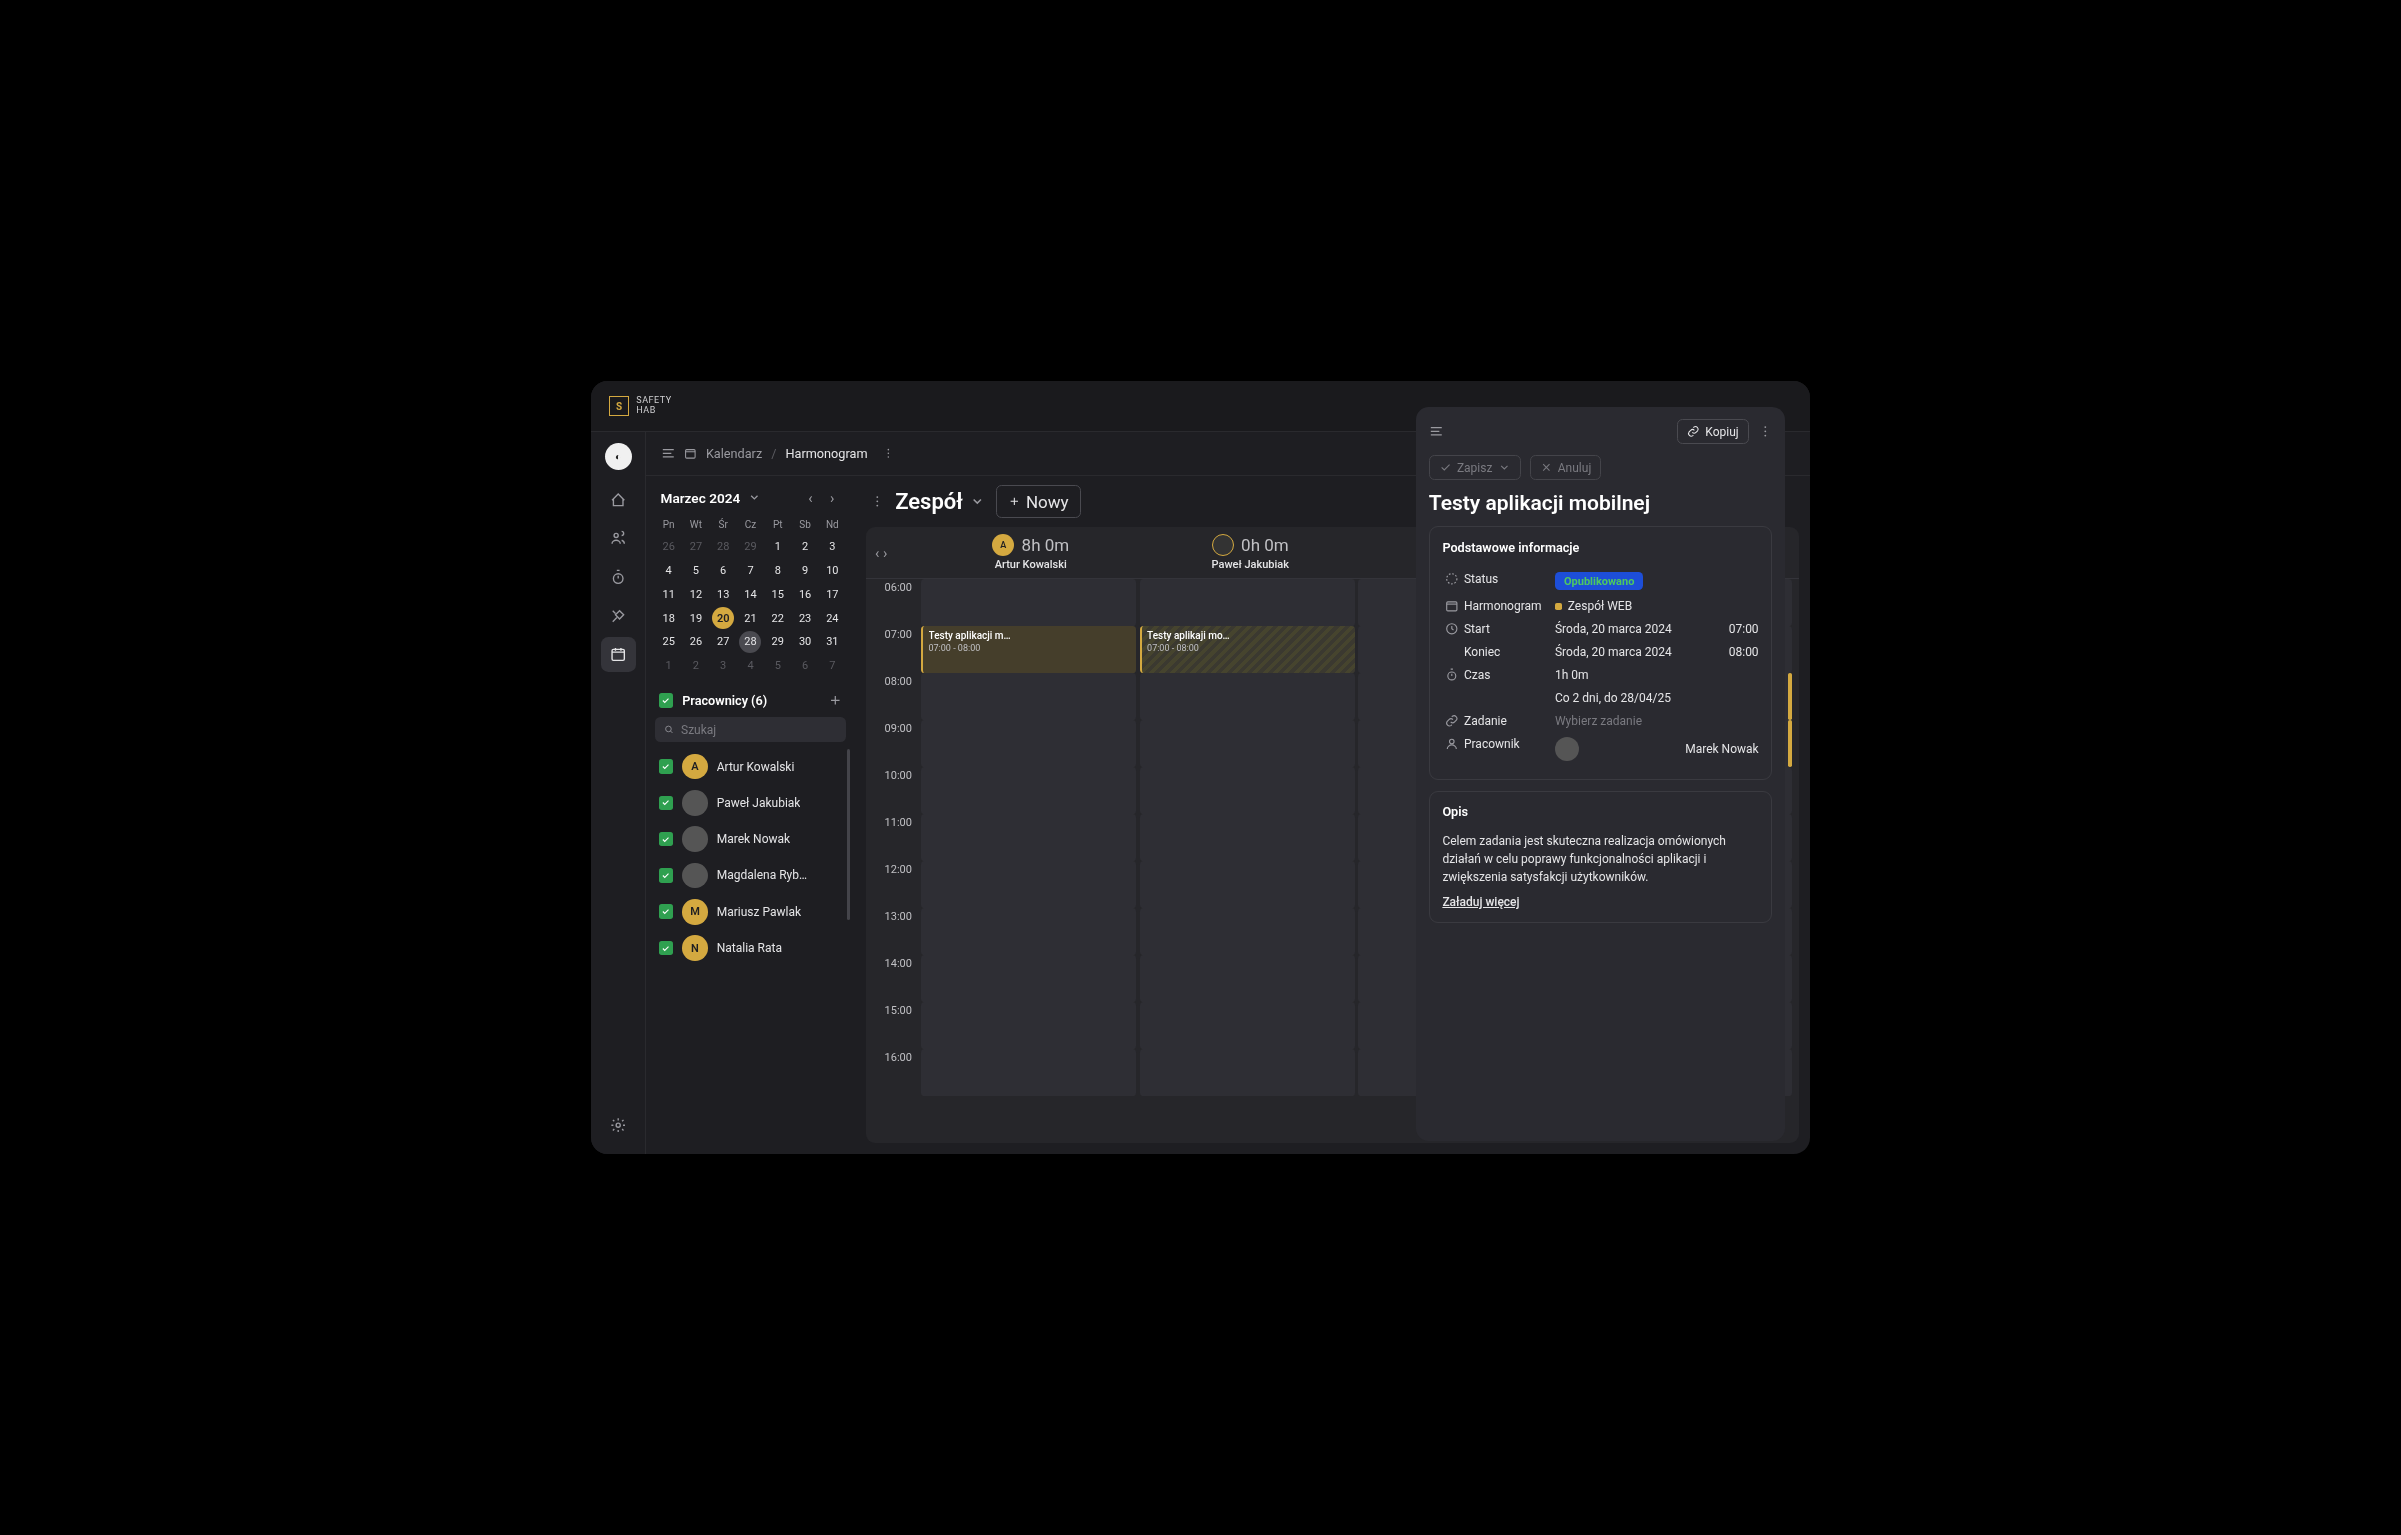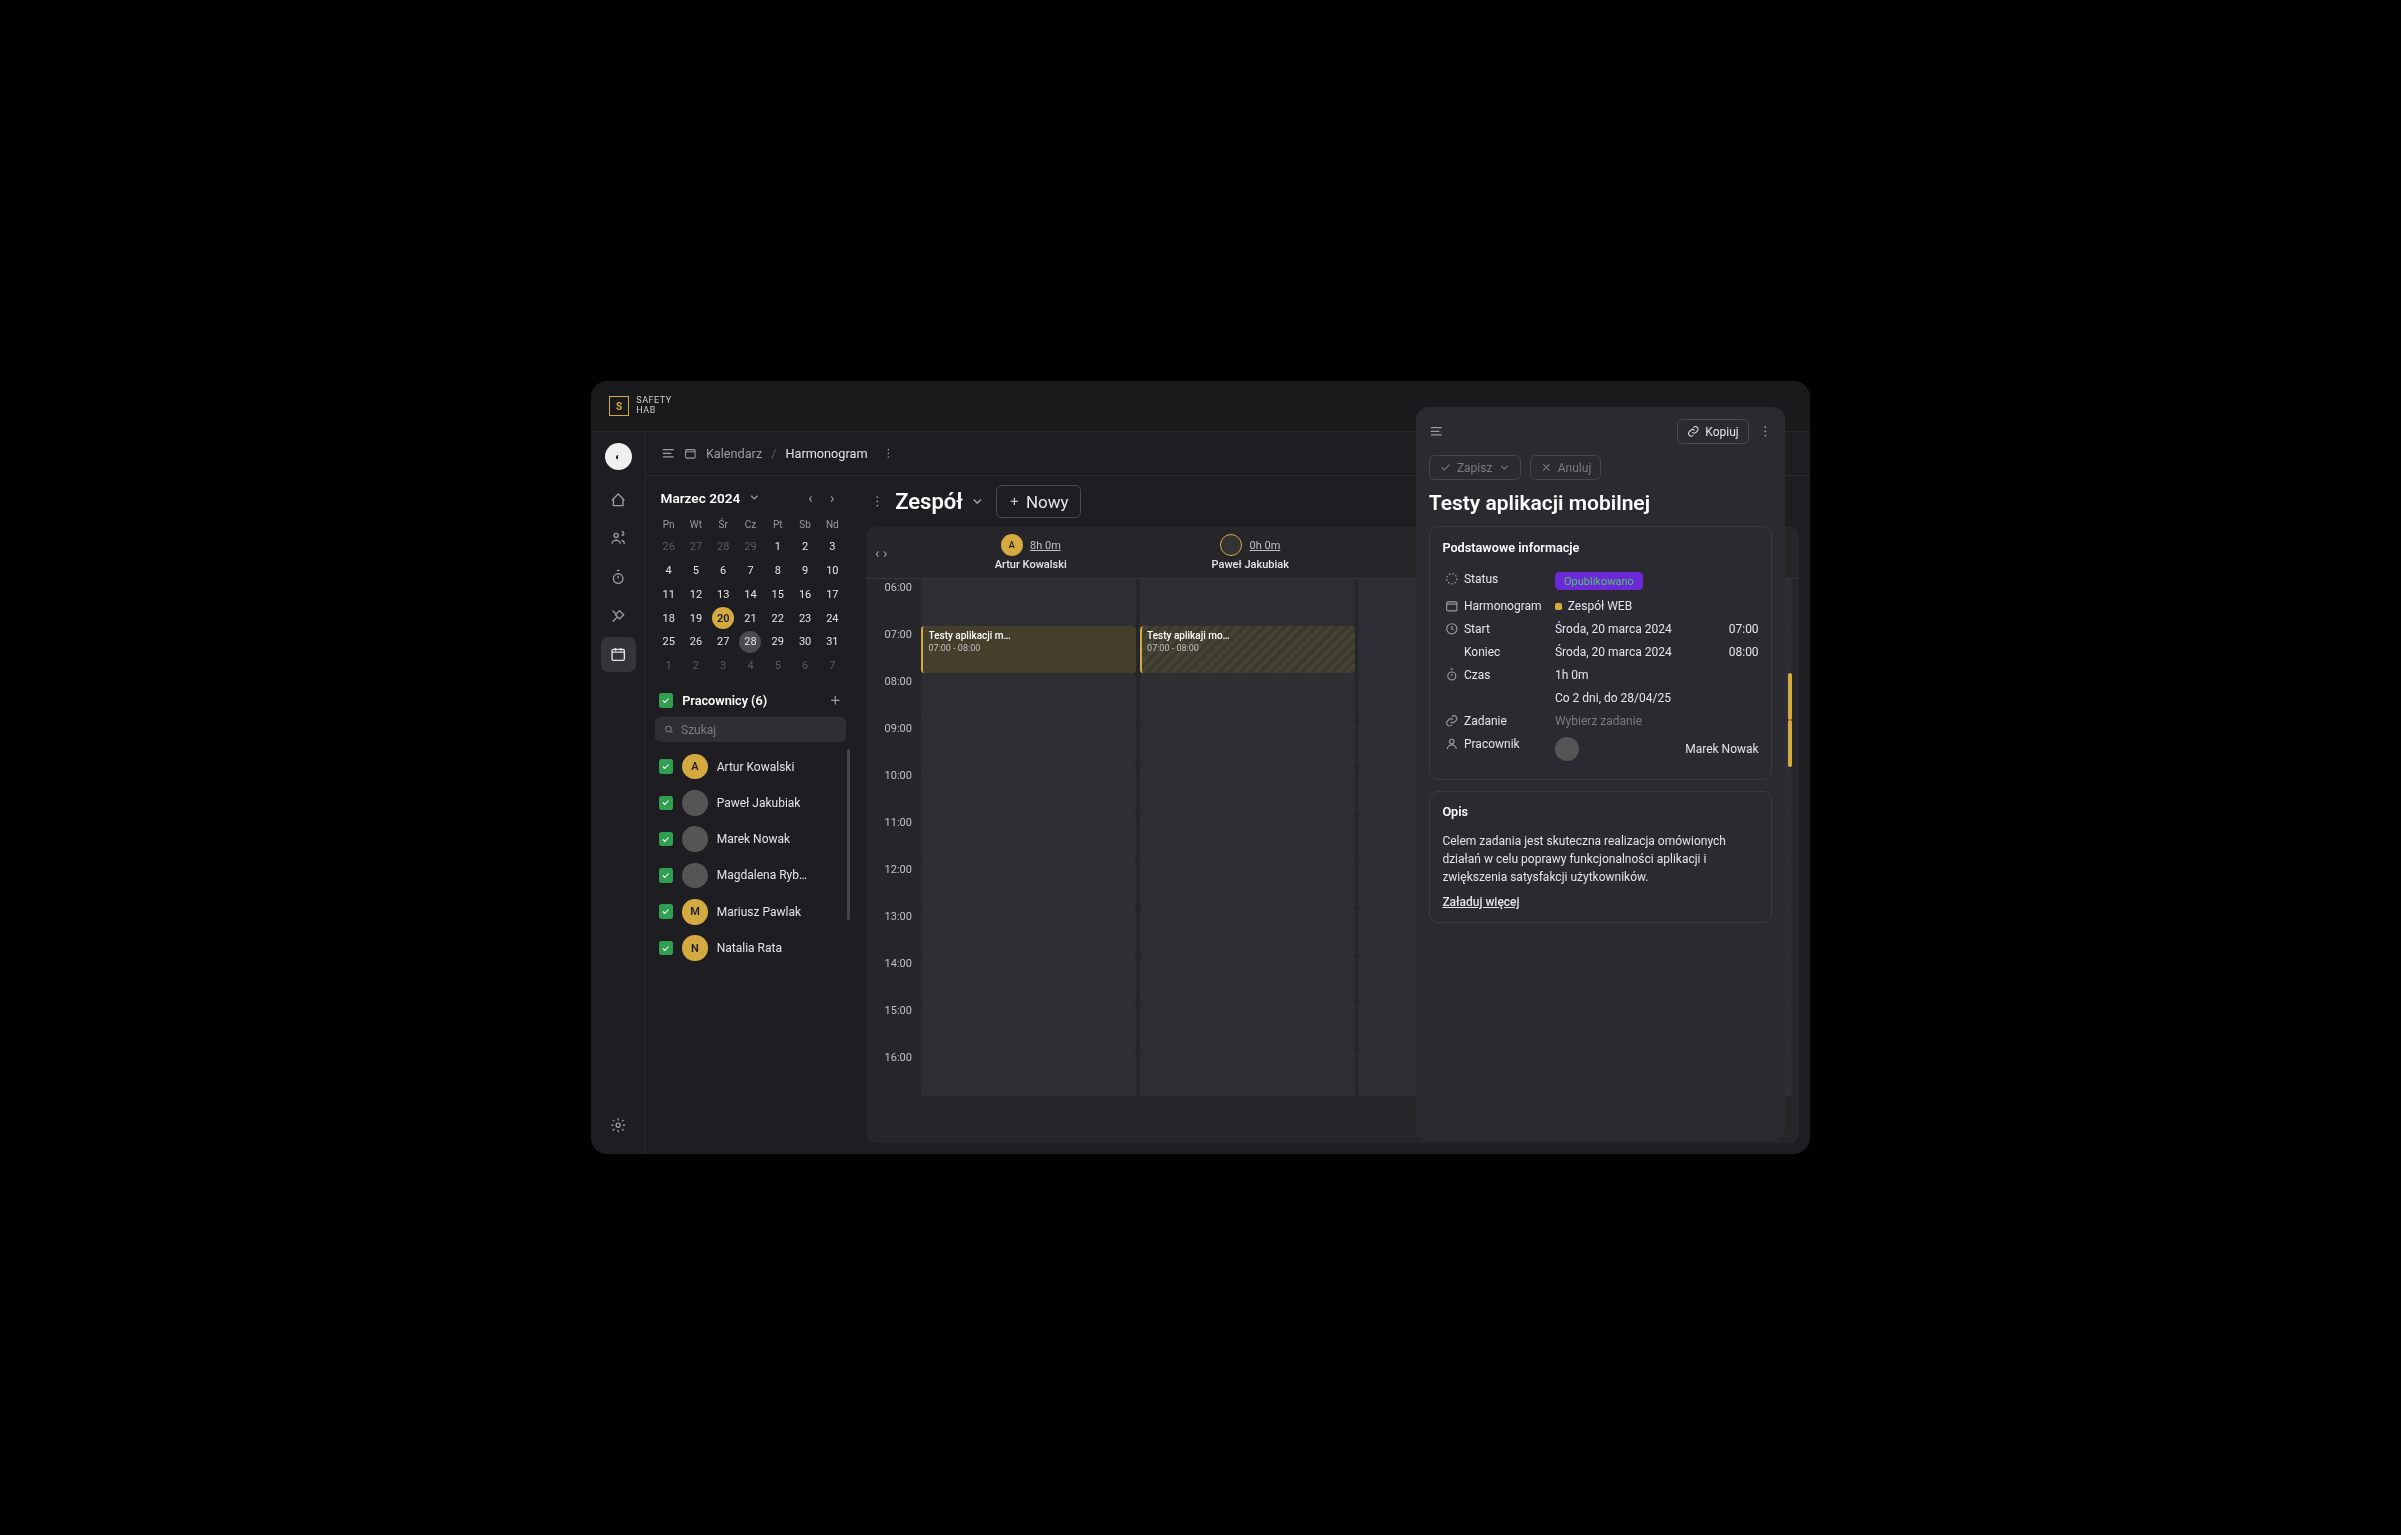--- a/index.html
+++ b/index.html
@@ -72,21 +72,21 @@
 .new-btn { display: flex; align-items: center; gap: 5.5px; border: 0.9px solid #4a4a50; border-radius: 5.5px; padding: 5.5px 11px; font-size: 17px; color: #e5e5e7; cursor: pointer; }
 
 .grid-wrap { flex: 1; background: #26262a; border-radius: 9px; margin: 0 11px 11px; overflow: hidden; display: flex; flex-direction: column; }
 .grid-cols-head { display: flex; padding: 7.3px 0 7.3px 55px; border-bottom: 0.9px solid #34343a; position: relative; }
 .grid-cols-head .navbtns { position: absolute; left: 9px; top: 50%; transform: translateY(-50%); display: flex; gap: 3.6px; color: #9a9aa0; }
 .grid-cols-head .navbtns span { cursor: pointer; }
 .col-head { flex: 1; display: flex; flex-direction: column; align-items: center; gap: 1.8px; }
 .col-head-top { display: flex; align-items: center; gap: 7.3px; }
 .col-avatar { width: 22px; height: 22px; border-radius: 50%; border: 0.9px solid #d4a940; display: flex; align-items: center; justify-content: center; font-size: 9px; font-weight: 600; background: #333; overflow: hidden; }
 .col-avatar.yellow { background: #d4a940; color: #1e1e22; border: none; }
-.col-hours { font-size: 11px; color: #c0c0c4; text-decoration: underline; }
+.col-hours { font-size: 17px; color: #c0c0c4; }
 .col-name { font-size: 11px; color: #e5e5e7; font-weight: 500; }
 
 .grid-rows { flex: 1; overflow-y: auto; position: relative; }
 .time-row { display: flex; height: 47px; }
 .time-label { width: 55px; font-size: 11px; color: #c0c0c4; text-align: right; padding-right: 9px; padding-top: 1.8px; flex-shrink: 0; }
 .time-cells { flex: 1; display: flex; gap: 3.6px; padding-right: 7.3px; }
 .time-cell { flex: 1; background: #2e2e34; border-radius: 3.6px; position: relative; }
 
 .event { position: absolute; inset: 0; background: rgba(80, 70, 40, 0.7); border-left: 2.7px solid #d4a940; border-radius: 3.6px; padding: 3.6px 5.5px; font-size: 10px; overflow: hidden; }
 .event.striped { background: repeating-linear-gradient(-45deg, #3b3930 0, #3b3930 3.6px, #46442e 3.6px, #46442e 7.3px); }
@@ -108,21 +108,21 @@
 .panel-title { font-size: 21px; font-weight: 600; color: #ffffff; }
 
 .section { border: 0.9px solid #3a3a40; border-radius: 9px; padding: 12.7px; }
 .section-title { font-size: 12.7px; font-weight: 600; color: #fff; margin-bottom: 12.7px; }
 .info-row { display: flex; align-items: flex-start; padding: 4.5px 0; font-size: 12px; }
 .info-icon { width: 18px; display: flex; justify-content: center; color: #9a9aa0; flex-shrink: 0; }
 .info-icon svg { width: 13.6px; height: 13.6px; }
 .info-label { width: 91px; color: #e5e5e7; margin-left: 3.6px; flex-shrink: 0; }
 .info-value { flex: 1; color: #e5e5e7; display: flex; justify-content: space-between; gap: 9px; }
 .info-value.muted { color: #7a7a80; }
-.status-badge { background: #6d28d9; color: #4ec860; font-size: 11px; padding: 2.7px 9px; border-radius: 4.5px; font-weight: 400; }
+.status-badge { background: #1d4ed8; color: #4ec860; font-size: 11px; padding: 2.7px 9px; border-radius: 4.5px; font-weight: 700; }
 .sched-badge { display: flex; align-items: center; gap: 5.5px; text-align: center; }
 .sched-dot { width: 7.3px; height: 7.3px; background: #d4a940; border-radius: 1.8px; }
 .worker-val { display: flex; align-items: center; gap: 7.3px; }
 .worker-val .mini-av { width: 24px; height: 24px; border-radius: 50%; background: #555; }
 
 .desc-text { font-size: 12px; color: #e5e5e7; line-height: 1.5; margin-bottom: 9px; }
 .load-more { font-size: 12px; color: #e5e5e7; text-decoration: underline; cursor: pointer; font-weight: 500; }
 </style>
 </head>
 <body>

